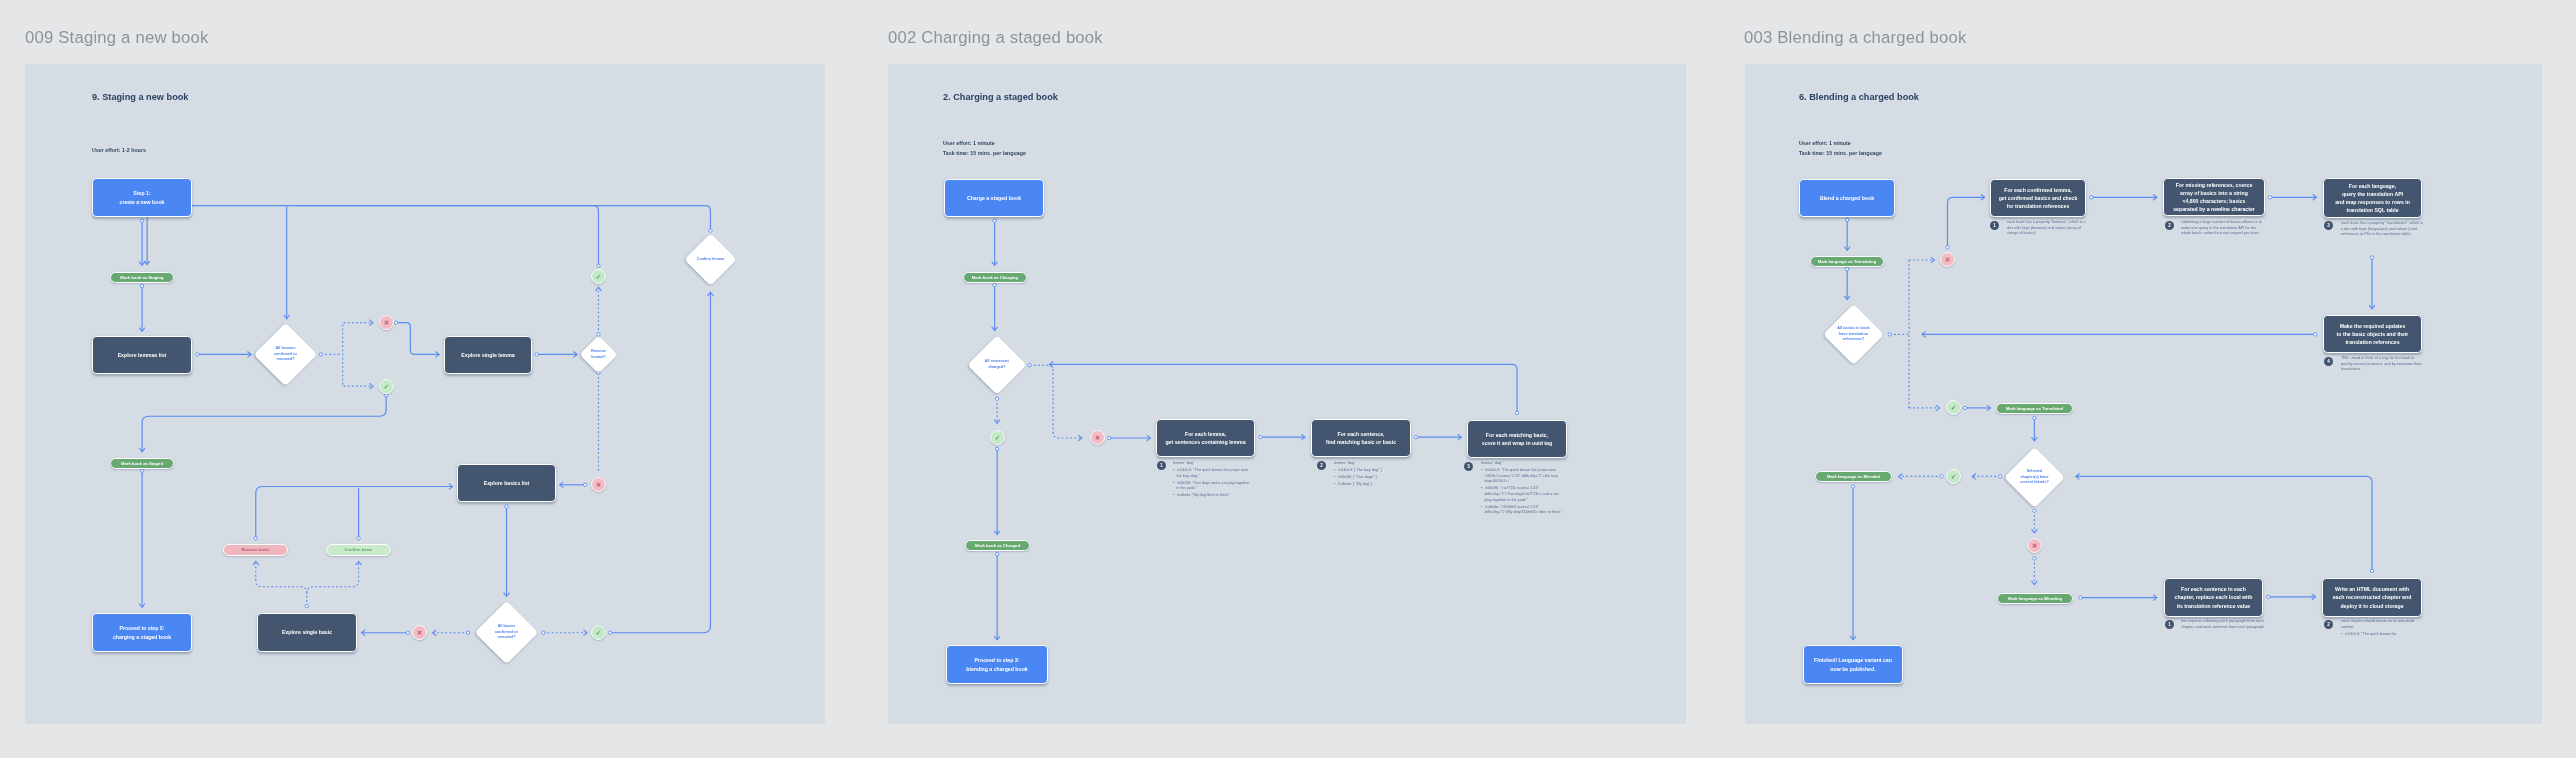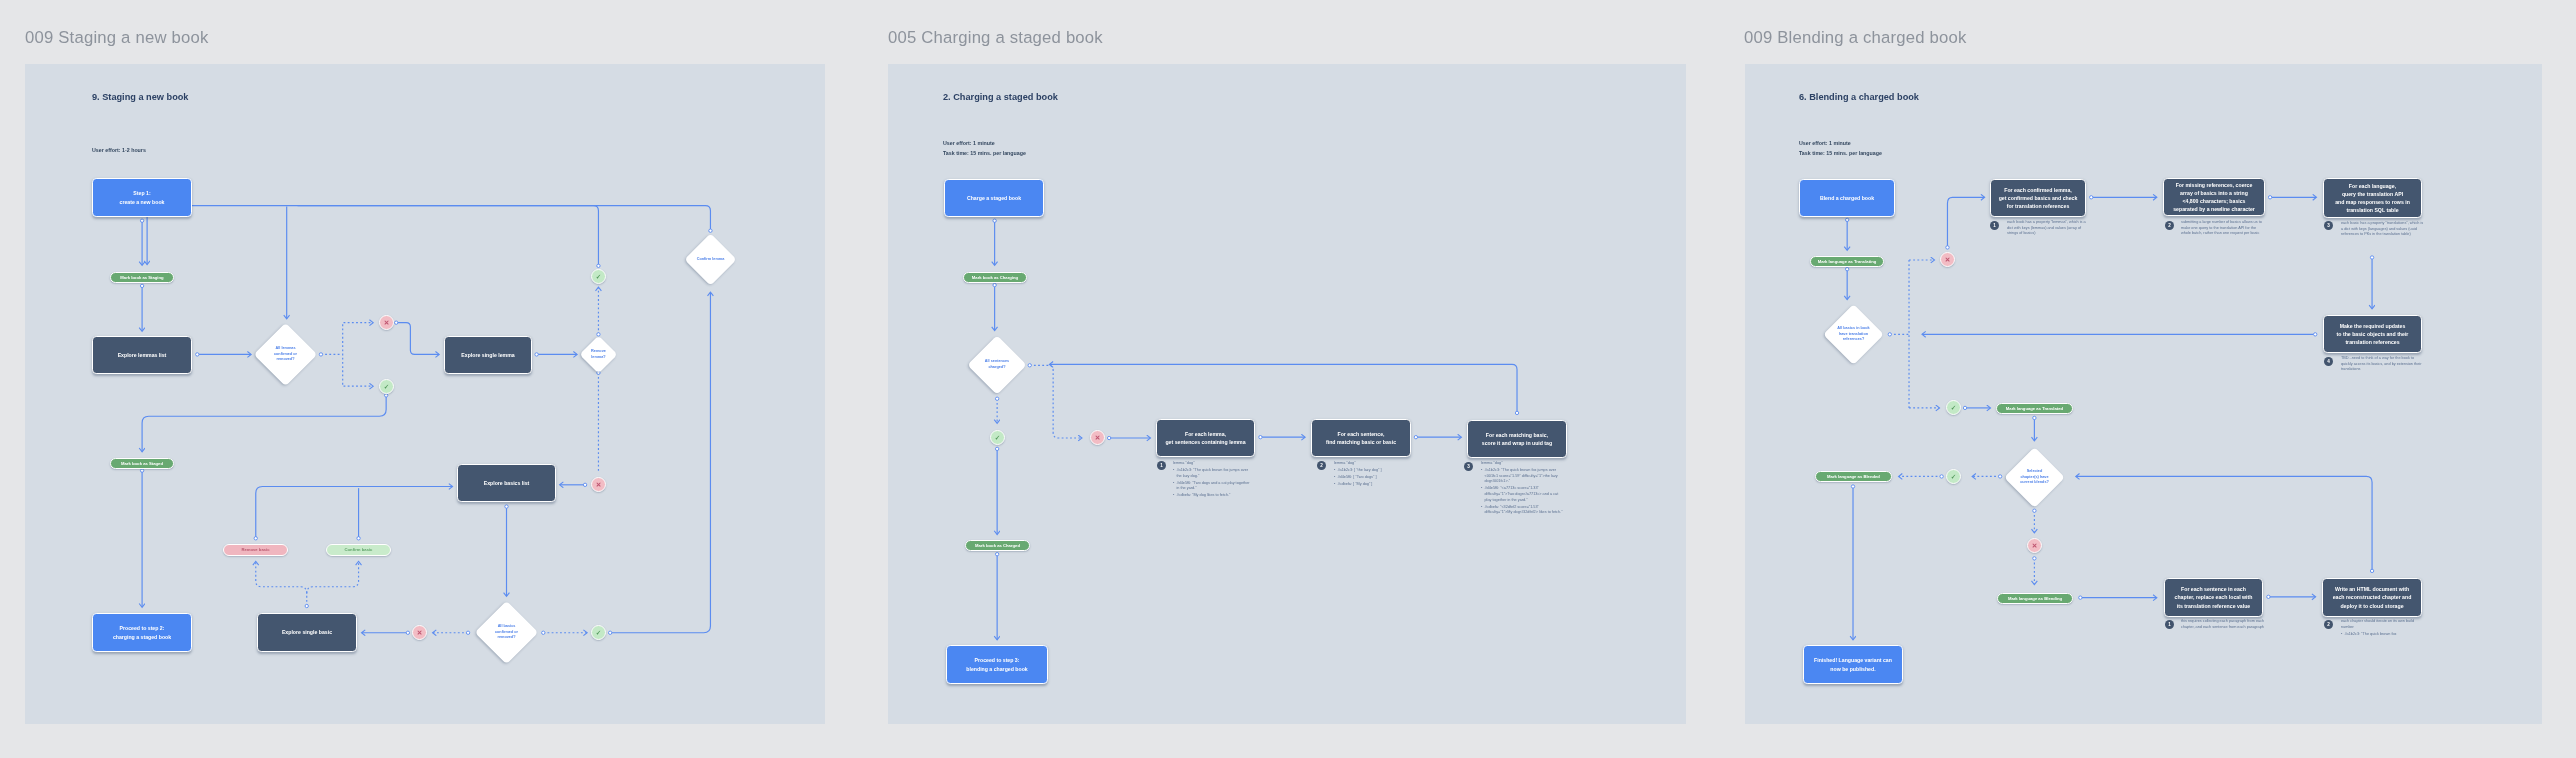--- a/index.html
+++ b/index.html
@@ -34,22 +34,22 @@
   .ncirc{position:absolute;width:9.2px;height:9.2px;border-radius:50%;background:#42546d;color:#fff;
          font-size:4.6px;font-weight:bold;display:flex;align-items:center;justify-content:center;z-index:4;}
   .ntext{position:absolute;font-size:3.8px;color:#5b7090;line-height:1.5;z-index:4;}
   .nb{display:flex;gap:2.1px;margin-top:1.3px;}
   .nb .bu{flex:0 0 auto;}
 </style>
 </head>
 <body>
 
 <div class="sec-title" style="left:25px">009 Staging a new book</div>
-<div class="sec-title" style="left:888px">005 Charging a staged book</div>
-<div class="sec-title" style="left:1744px">009 Blending a charged book</div>
+<div class="sec-title" style="left:888px">002 Charging a staged book</div>
+<div class="sec-title" style="left:1744px">003 Blending a charged book</div>
 
 <div class="canvas" style="left:25px;width:800px"></div>
 <div class="canvas" style="left:888px;width:798px"></div>
 <div class="canvas" style="left:1745px;width:797px"></div>
 
 <svg id="wires" width="2576" height="759" viewBox="0 0 3082 908">
   <defs>
     <marker id="mc" markerWidth="8" markerHeight="8" refX="3" refY="3" orient="auto" markerUnits="userSpaceOnUse">
       <circle cx="3" cy="3" r="2" fill="#ffffff" stroke="#5b8cf0" stroke-width="1.1"></circle>
     </marker>

